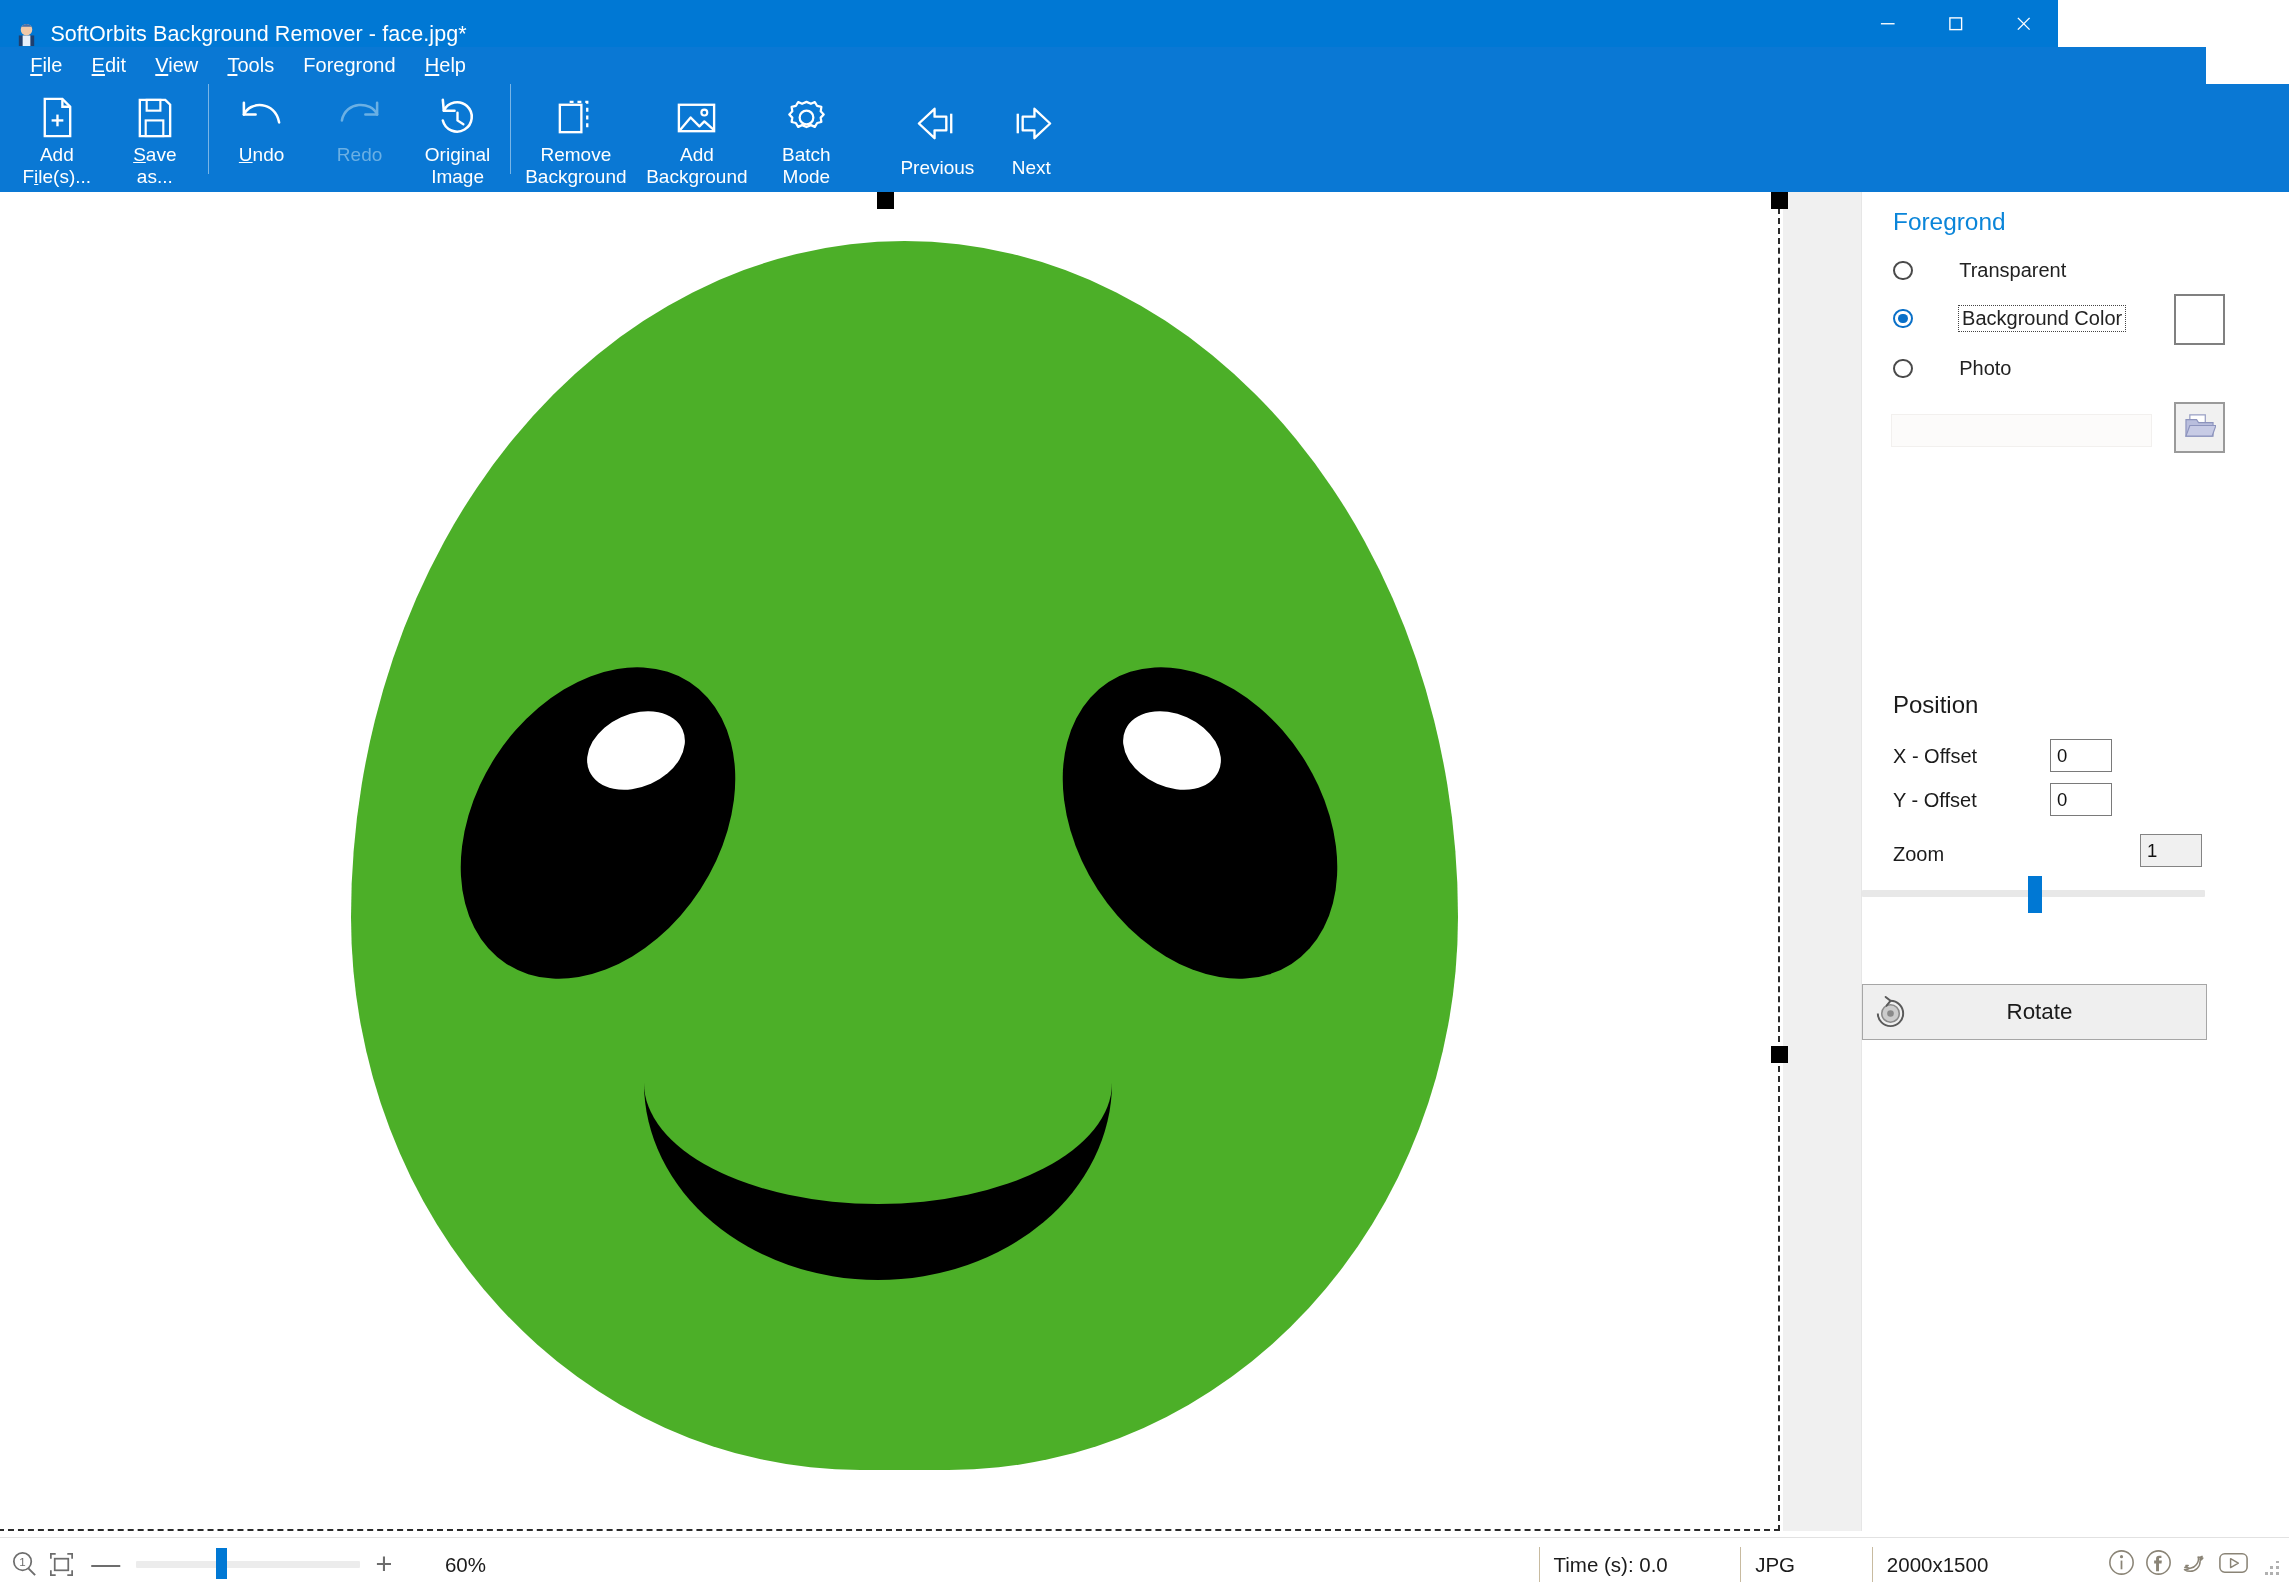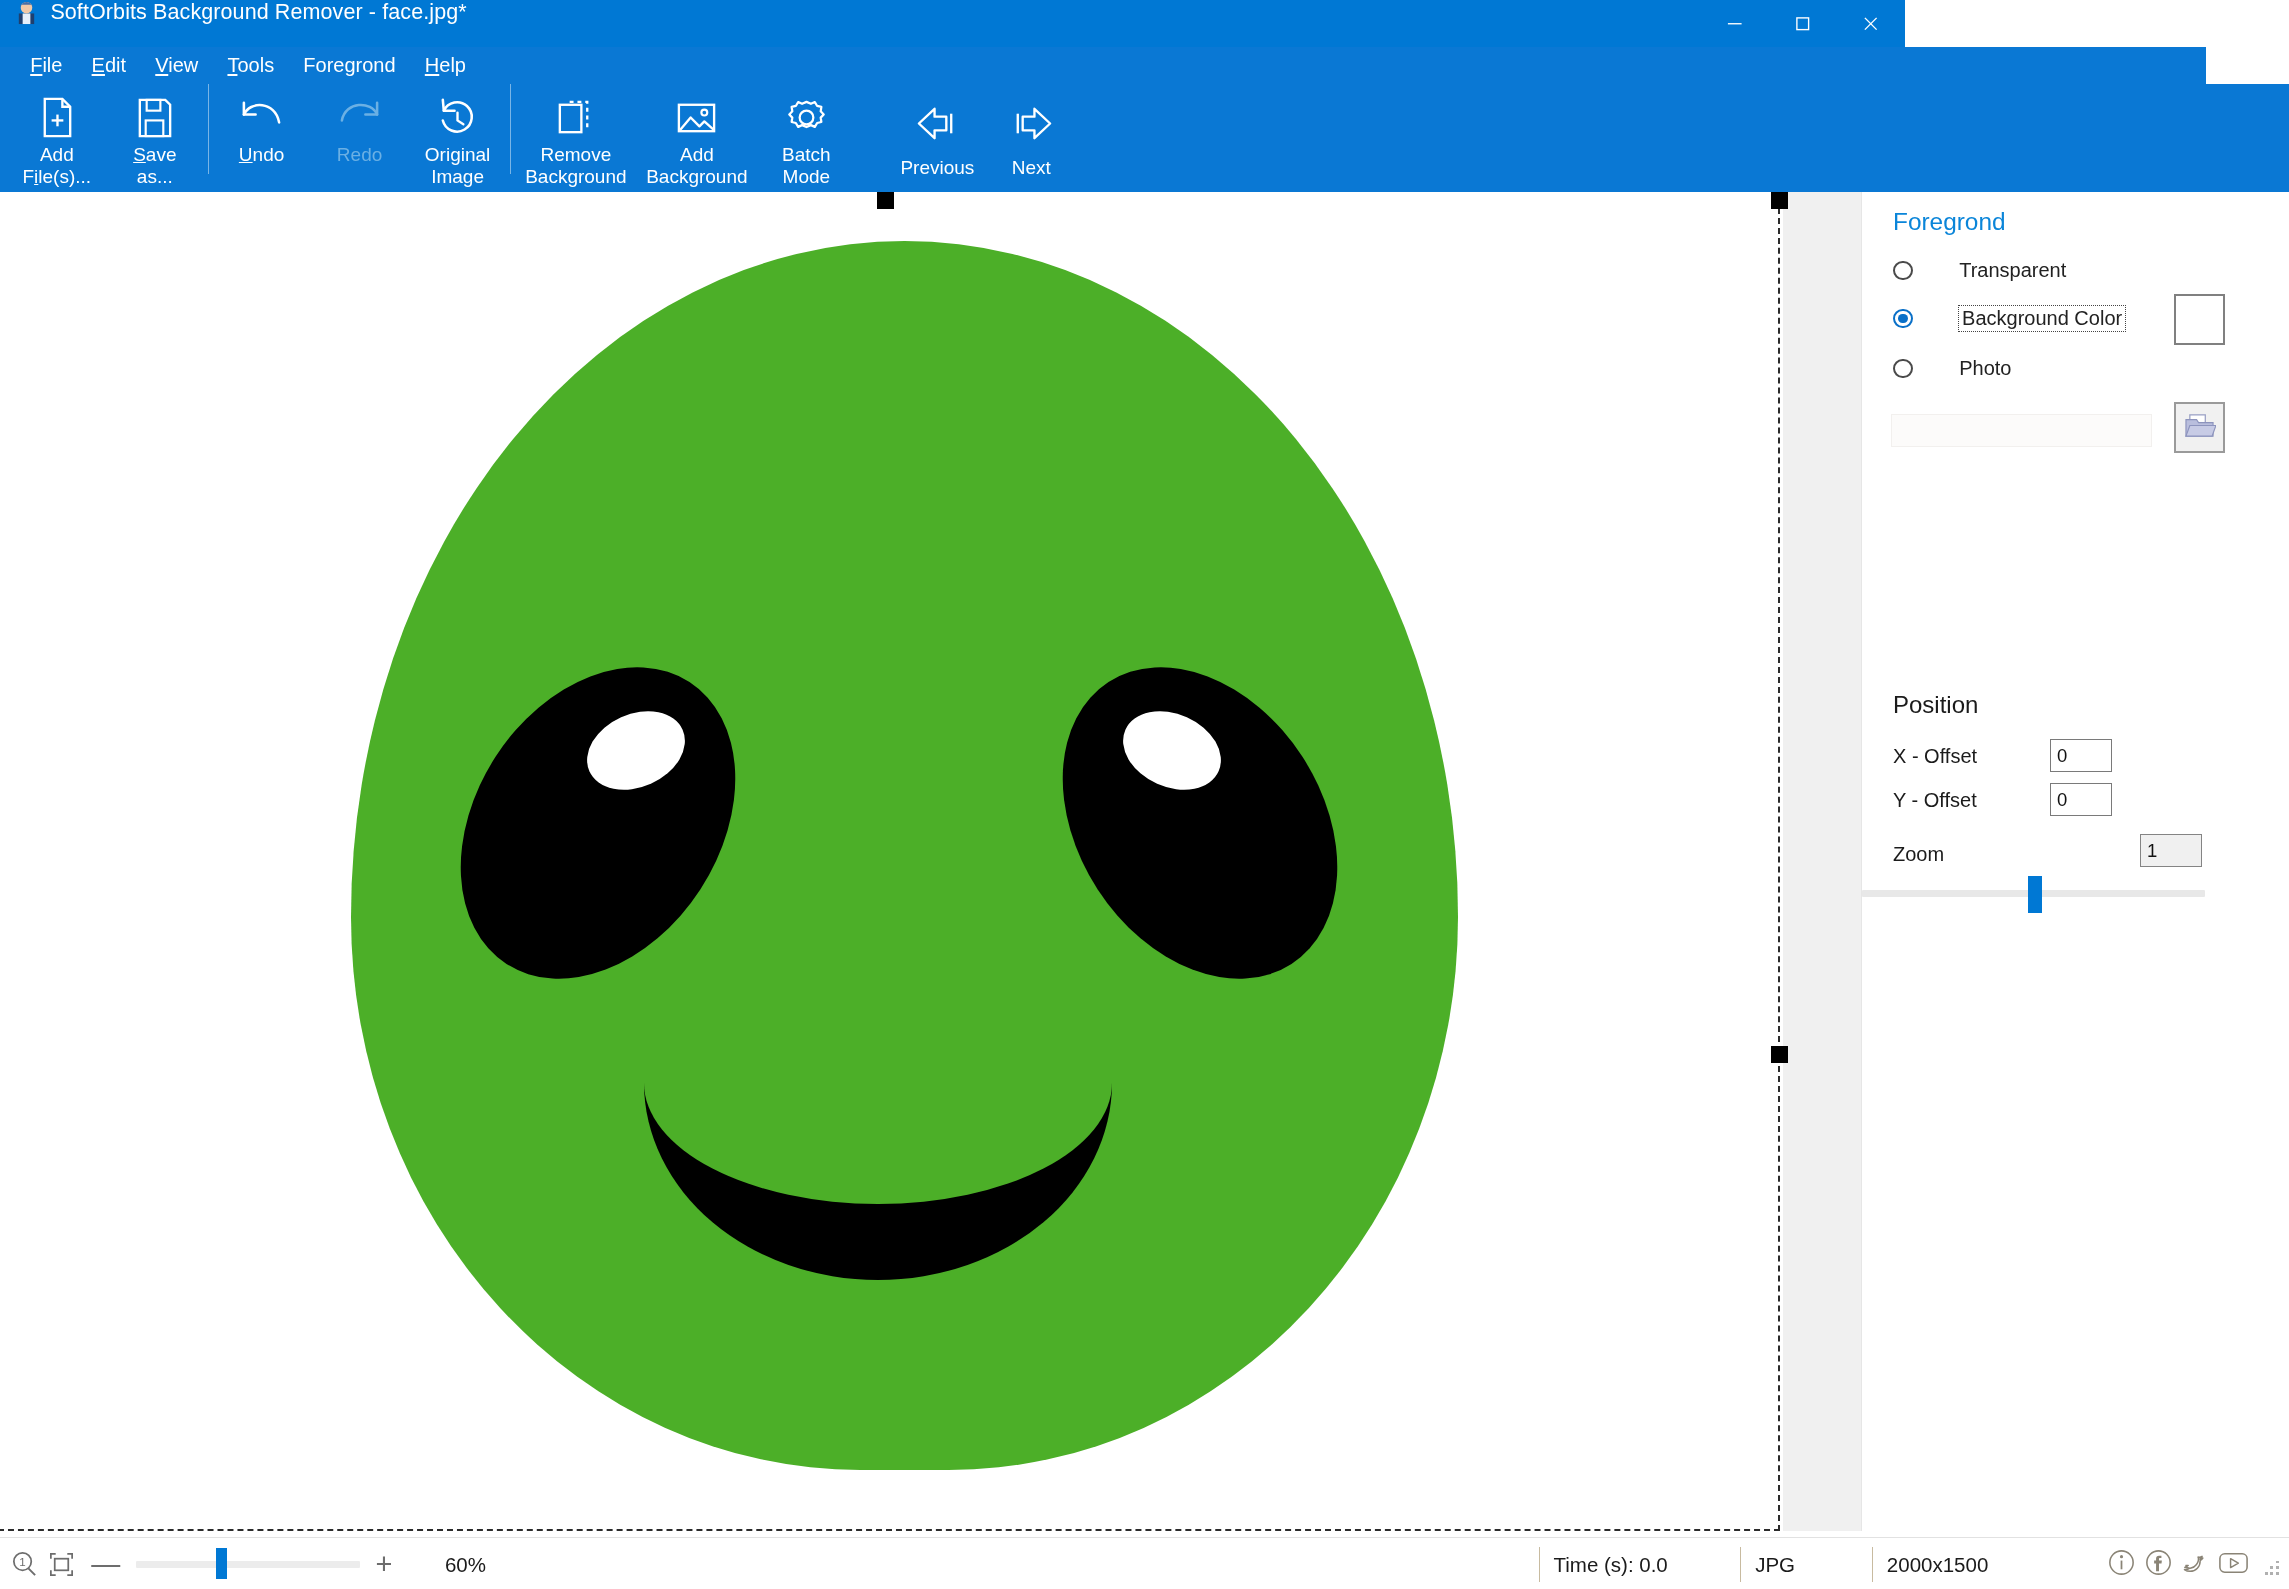--- a/index.html
+++ b/index.html
@@ -12,25 +12,25 @@
     height: 1590px;
     font-family: "Liberation Sans", sans-serif;
     overflow: hidden;
     position: relative;
   }
 
   
   .titlebar {
     position: absolute;
     top: 0; left: 0;
-    width: 1905px;
+    width: 2058px;
     height: 47px;
     background: #0078d4;
     display: flex;
-    align-items: flex-start;
+    align-items: flex-end;
   }
   .app-icon {
     width: 25px; height: 25px;
     margin-left: 13.7px;
     margin-right: 11.7px;
     flex: 0 0 auto;
     position: relative;
   }
   .title-text {
     color: #ffffff;
@@ -638,20 +638,31 @@
 
   <div class="field-label l-yoff">Y - Offset</div>
   <div class="num-field f-yoff">0</div>
 
   <div class="field-label l-zoom">Zoom</div>
   <div class="num-field f-zoom">1</div>
 
   <div class="slider-track"></div>
   <div class="slider-thumb"></div>
 
+  <div class="panel-btn b-rotate">
+    <span class="pb-ico">
+      <svg width="37" height="37" viewBox="0 0 38 38">
+        <circle cx="19" cy="20" r="9" fill="#cccccc" stroke="#8a8a8a" stroke-width="1.6"></circle>
+        <circle cx="19" cy="20" r="3.4" fill="#8a8a8a"></circle>
+        <path d="M6 20 A13 13 0 1 0 19 7" fill="none" stroke="#5a5a5a" stroke-width="2"></path>
+        <path d="M19 7 l-5 -4 M19 7 l-4 5" fill="none" stroke="#5a5a5a" stroke-width="2" stroke-linecap="round"></path>
+      </svg>
+    </span>
+    <span class="pb-lbl">Rotate</span>
+  </div>
 
 
 </div>
 
 <div class="statusbar">
 
   <span class="sb-ico">
     <svg width="29" height="29" viewBox="0 0 30 30">
       <circle cx="13" cy="12" r="9" fill="none" stroke="#6d6d6d" stroke-width="1.8"></circle>
       <line x1="19" y1="19" x2="26" y2="26" stroke="#6d6d6d" stroke-width="2"></line>

